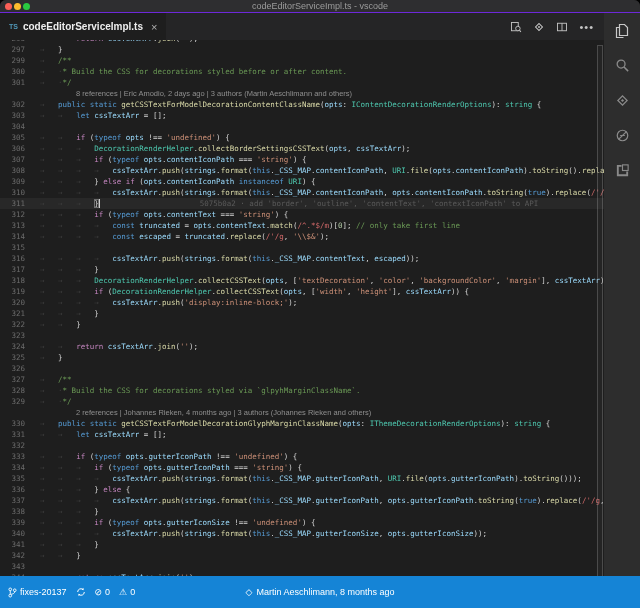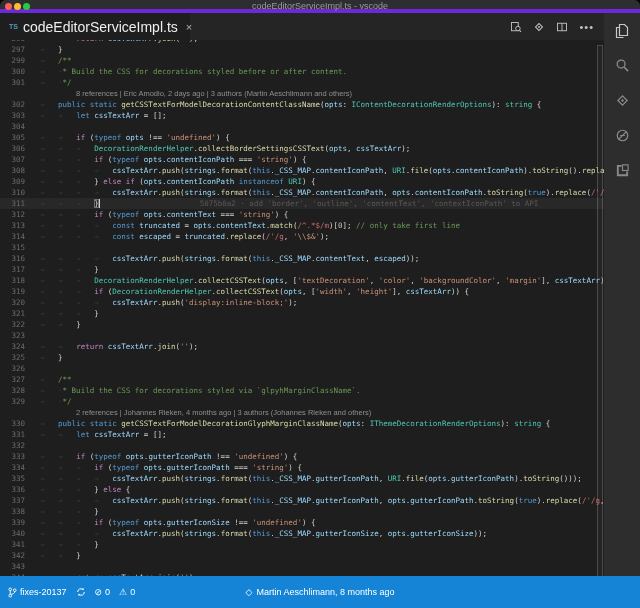--- a/index.html
+++ b/index.html
@@ -1,37 +1,37 @@
 <!DOCTYPE html>
 <html><head>
 <meta charset="utf-8">
 <style>
   * { margin:0; padding:0; box-sizing:border-box; }
   html,body { width:640px; height:608px; background:#000; overflow:hidden; }
   body { font-family:"Liberation Sans", sans-serif; }
   .window { width:640px; height:608px; display:flex; flex-direction:column; border-radius:6px 6px 0 0; overflow:hidden; background:#1e1e1e; }
 
   
-  .titlebar { height:13px; background:#2e2e30; position:relative; flex:0 0 auto; border-bottom:4px solid #6d28d9; }
+  .titlebar { height:13px; background:#2e2e30; position:relative; flex:0 0 auto; border-bottom:1px solid #6d28d9; }
   .lights { position:absolute; left:5px; top:3px; display:flex; gap:2px; }
   .light { width:7px; height:7px; border-radius:50%; display:inline-block; }
   .light.red { background:#f95f57; }
   .light.yellow { background:#fdbc2e; }
   .light.green { background:#2ac840; }
   .wtitle { text-align:center; font-size:9px; line-height:13px; color:#9b9b9b; }
 
   
   .main { flex:1 1 auto; display:flex; min-height:0; }
   .leftcol { width:604px; display:flex; flex-direction:column; min-width:0; }
 
   
   .tabbar { height:27px; background:#252526; display:flex; align-items:stretch; flex:0 0 auto; }
   .tab { background:#1e1e1e; display:flex; align-items:center; padding:0 9px; gap:5px; max-width:190px; }
   .ticon { color:#519aba; font-size:7px; font-weight:bold; }
-  .tname { color:#eeeeee; font-size:14px; font-weight:normal; white-space:nowrap; }
+  .tname { color:#eeeeee; font-size:10px; font-weight:bold; white-space:nowrap; }
   .tclose { color:#b0b0b0; font-size:11px; margin-left:3px; }
   .actions { margin-left:auto; display:flex; align-items:center; gap:11px; padding-right:10px; }
   .actions .aicon { display:flex; align-items:center; color:#c5c5c5; }
   .actions .dots { color:#c5c5c5; font-size:11px; letter-spacing:1px; line-height:10px; }
 
   
   .editor { position:relative; flex:1 1 auto; background:#1e1e1e; overflow:hidden; }
   .lines { position:absolute; left:0; top:-7px; right:0; }
   .row { height:11px; line-height:11px; white-space:pre; overflow:hidden; }
   .row.code .gut, .row.code .src { font-family:"DejaVu Sans Mono", monospace; font-size:7.5px; line-height:11px; }

